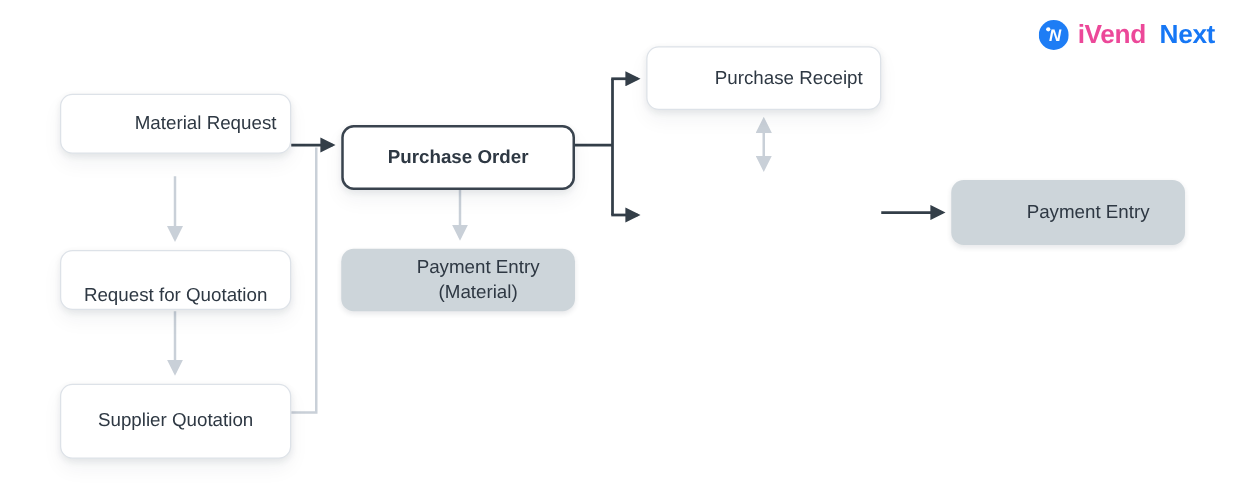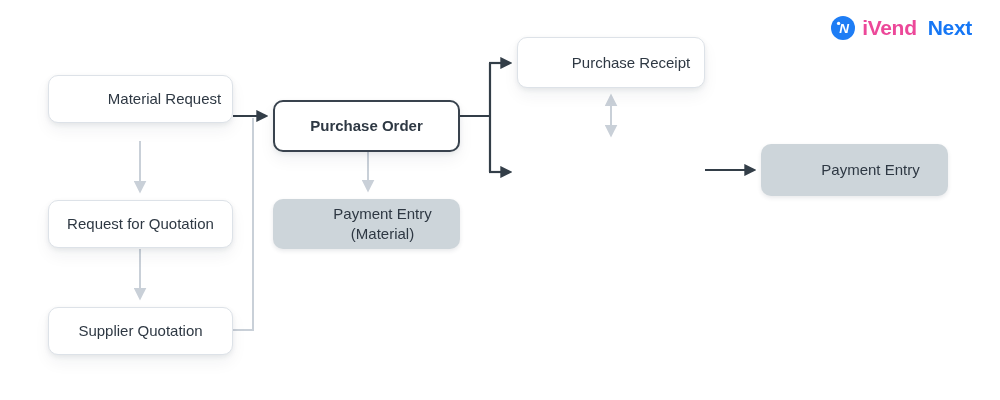--- a/index.html
+++ b/index.html
@@ -18,22 +18,22 @@
     box-shadow:0 2px 5px rgba(25,39,57,0.08), 0 8px 16px rgba(25,39,57,0.05);
     box-sizing:border-box; line-height:20px;
   }
   .node.outlined-dark  { border:2px solid #39434e; font-weight:bold; }
   .node.outlined-slate { border:2px solid #5b6672; font-weight:bold; }
   .node.gray { background:#cdd5da; border:none;
                box-shadow:0 2px 4px rgba(25,39,57,0.10);padding-left:32px; }
 
   
   .n-material-request       { left:48px;  top:75px;  width:185px; height:48px;padding-left:48px; }
-  .n-request-for-quotation  { left:48px;  top:200px; width:185px; height:48px; }
-  .n-supplier-quotation     { left:48px;  top:307px; width:185px; height:48px; }
+  .n-request-for-quotation  { left:48px;  top:200px; width:185px; height:48px;justify-content:flex-end; }
+  .n-supplier-quotation     { left:48px;  top:307px; width:185px; height:60px; }
   .n-purchase-order         { left:273px; top:100px;  width:187px; height:52px; }
   .n-payment-entry-advance  { left:273px; top:199px; width:187px; height:50px; }
   .n-purchase-receipt       { left:517px; top:37px;  width:188px; height:51px;padding-left:40px; }
   .n-purchase-invoice       { left:517px; top:143px; width:188px; height:52px; }
   .n-payment-entry          { left:761px; top:144px; width:187px; height:52px; }
 
   .logo {
     position:absolute; top:16px; right:28px;
     display:flex; align-items:center; gap:7px;
   }

